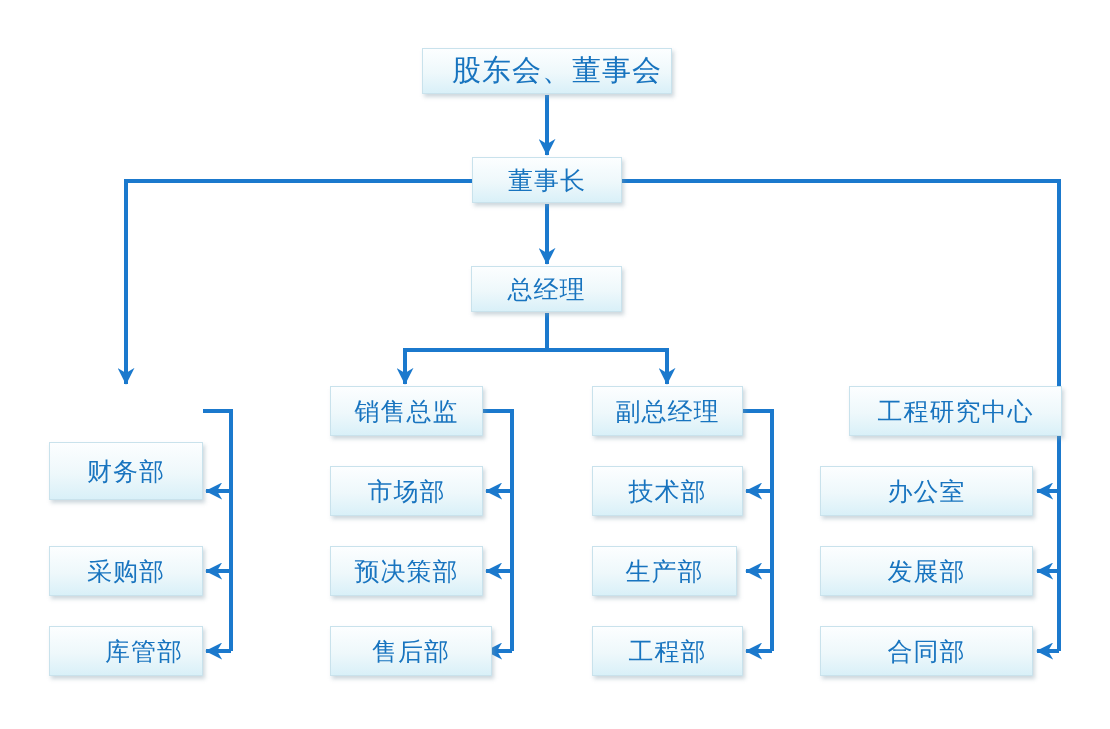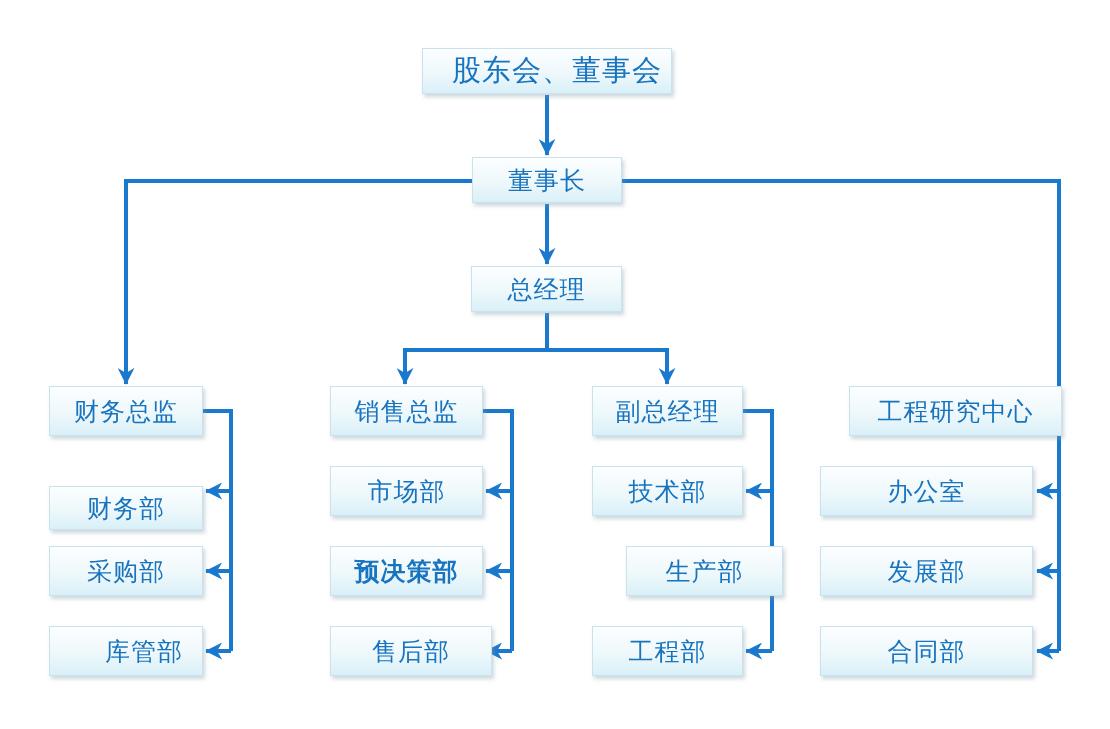--- a/index.html
+++ b/index.html
@@ -109,33 +109,32 @@
       <path class="connector" d="M772,651 H746" marker-end="url(#arrow)"></path>
     </g>
   </svg>
 
   <div class="box root" style="left:422px; top:48px; width:250px; height:46px;padding-left:20px;">股东会、董事会</div>
 
   <div class="box" style="left:472px; top:157px; width:150px; height:46px;">董事长</div>
 
   <div class="box" style="left:471px; top:266px; width:151px; height:46px;">总经理</div>
 
-  <div class="box" style="left:49px; top:386px; width:154px; height:50px;">财务总监</div>
-  <div class="box" style="left:49px; top:486px; width:154px; height:44px;">财务部</div>
+  <div class="box" style="left:49px; top:442px; width:154px; height:58px;">财务部</div>
   <div class="box" style="left:49px; top:546px; width:154px; height:50px;">采购部</div>
   <div class="box" style="left:49px; top:626px; width:154px; height:50px;padding-left:36px;">库管部</div>
 
   <div class="box" style="left:330px; top:386px; width:153px; height:50px;">销售总监</div>
   <div class="box" style="left:330px; top:466px; width:153px; height:50px;">市场部</div>
-  <div class="box" style="left:330px; top:546px; width:153px; height:50px;font-weight:bold;">预决策部</div>
+  <div class="box" style="left:330px; top:546px; width:153px; height:50px;">预决策部</div>
   <div class="box" style="left:330px; top:626px; width:162px; height:50px;">售后部</div>
 
   <div class="box" style="left:592px; top:386px; width:151px; height:50px;">副总经理</div>
   <div class="box" style="left:592px; top:466px; width:151px; height:50px;">技术部</div>
-  <div class="box" style="left:626px; top:546px; width:157px; height:50px;text-align:right;">生产部</div>
+  <div class="box" style="left:592px; top:546px; width:145px; height:50px;text-align:right;">生产部</div>
   <div class="box" style="left:592px; top:626px; width:151px; height:50px;">工程部</div>
 
   <div class="box" style="left:820px; top:386px; width:213px; height:50px;margin-left:29px;">工程研究中心</div>
   <div class="box" style="left:820px; top:466px; width:213px; height:50px;">办公室</div>
   <div class="box" style="left:820px; top:546px; width:213px; height:50px;">发展部</div>
   <div class="box" style="left:820px; top:626px; width:213px; height:50px;">合同部</div>
 
 </div>
 
 </body></html>

